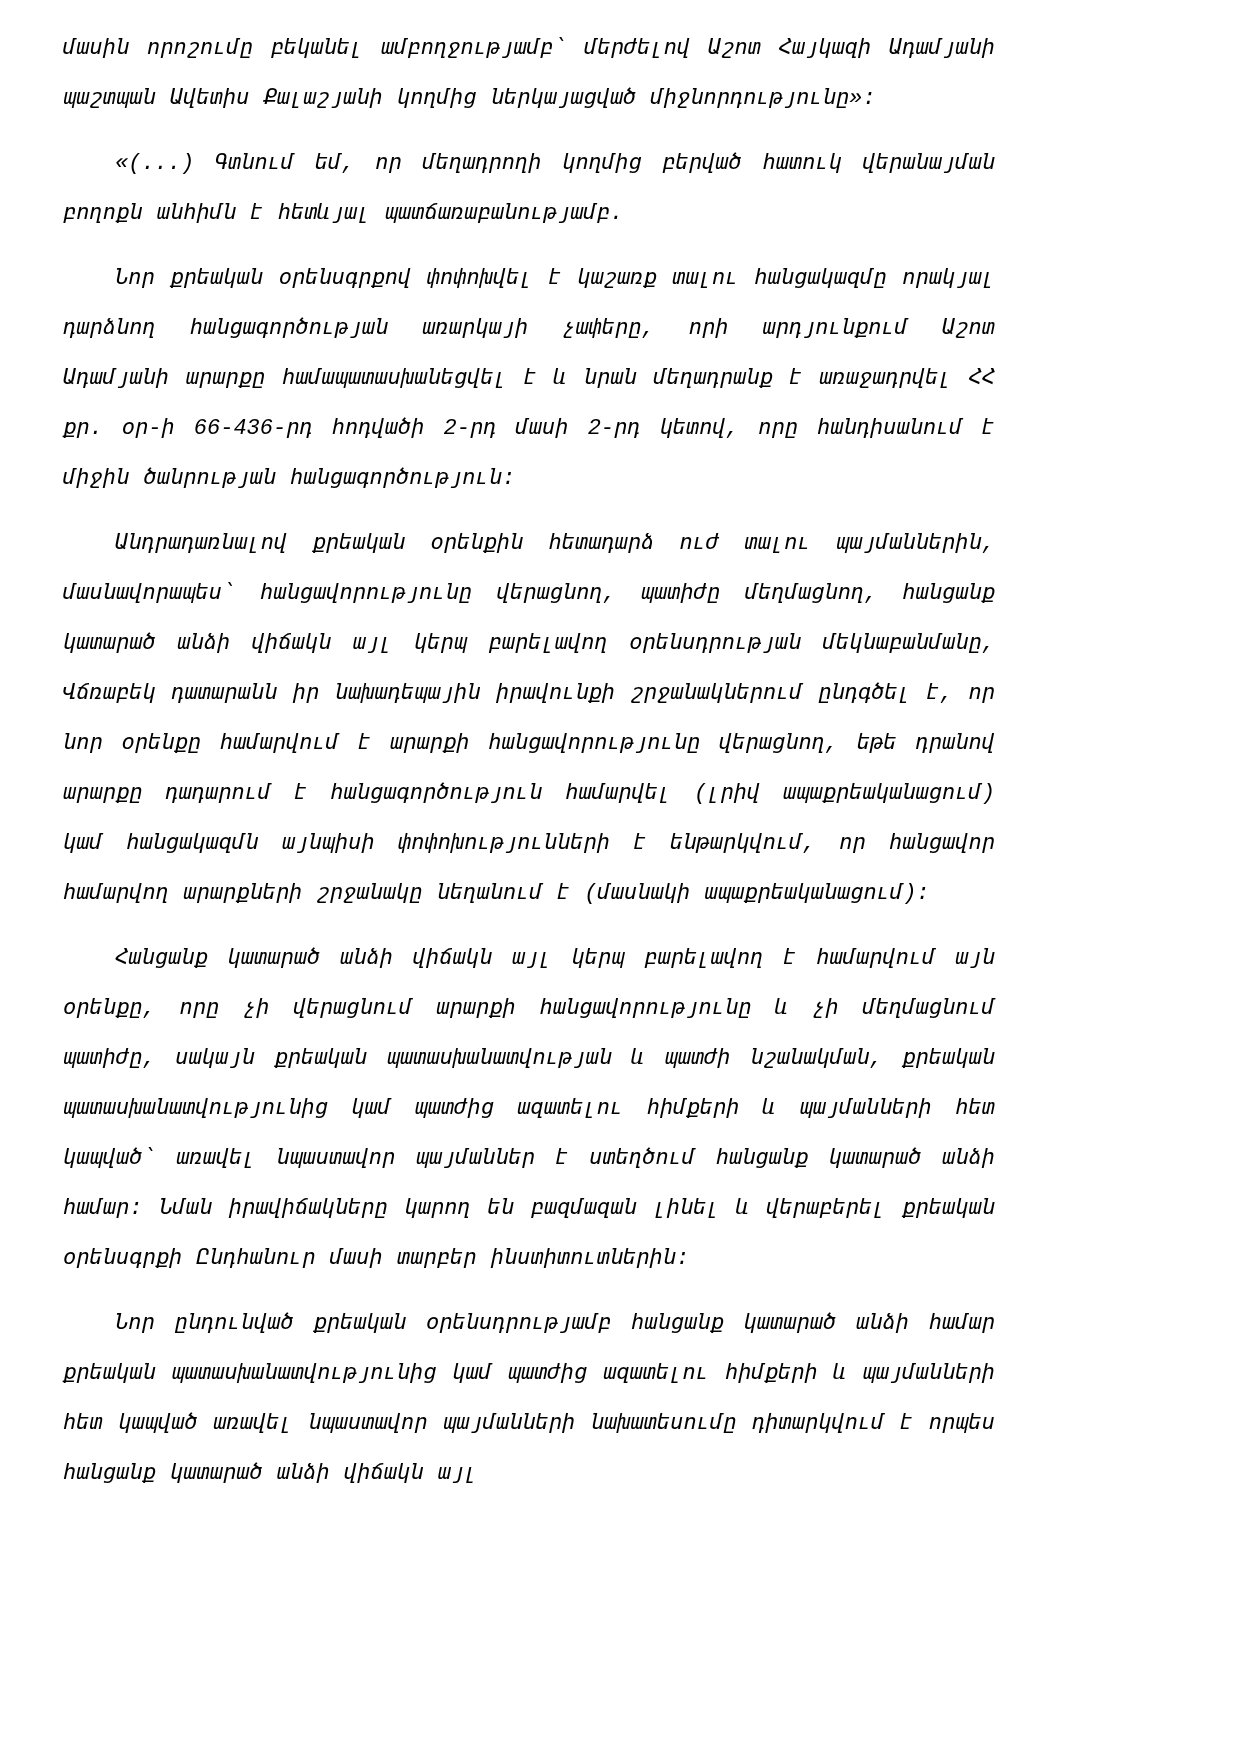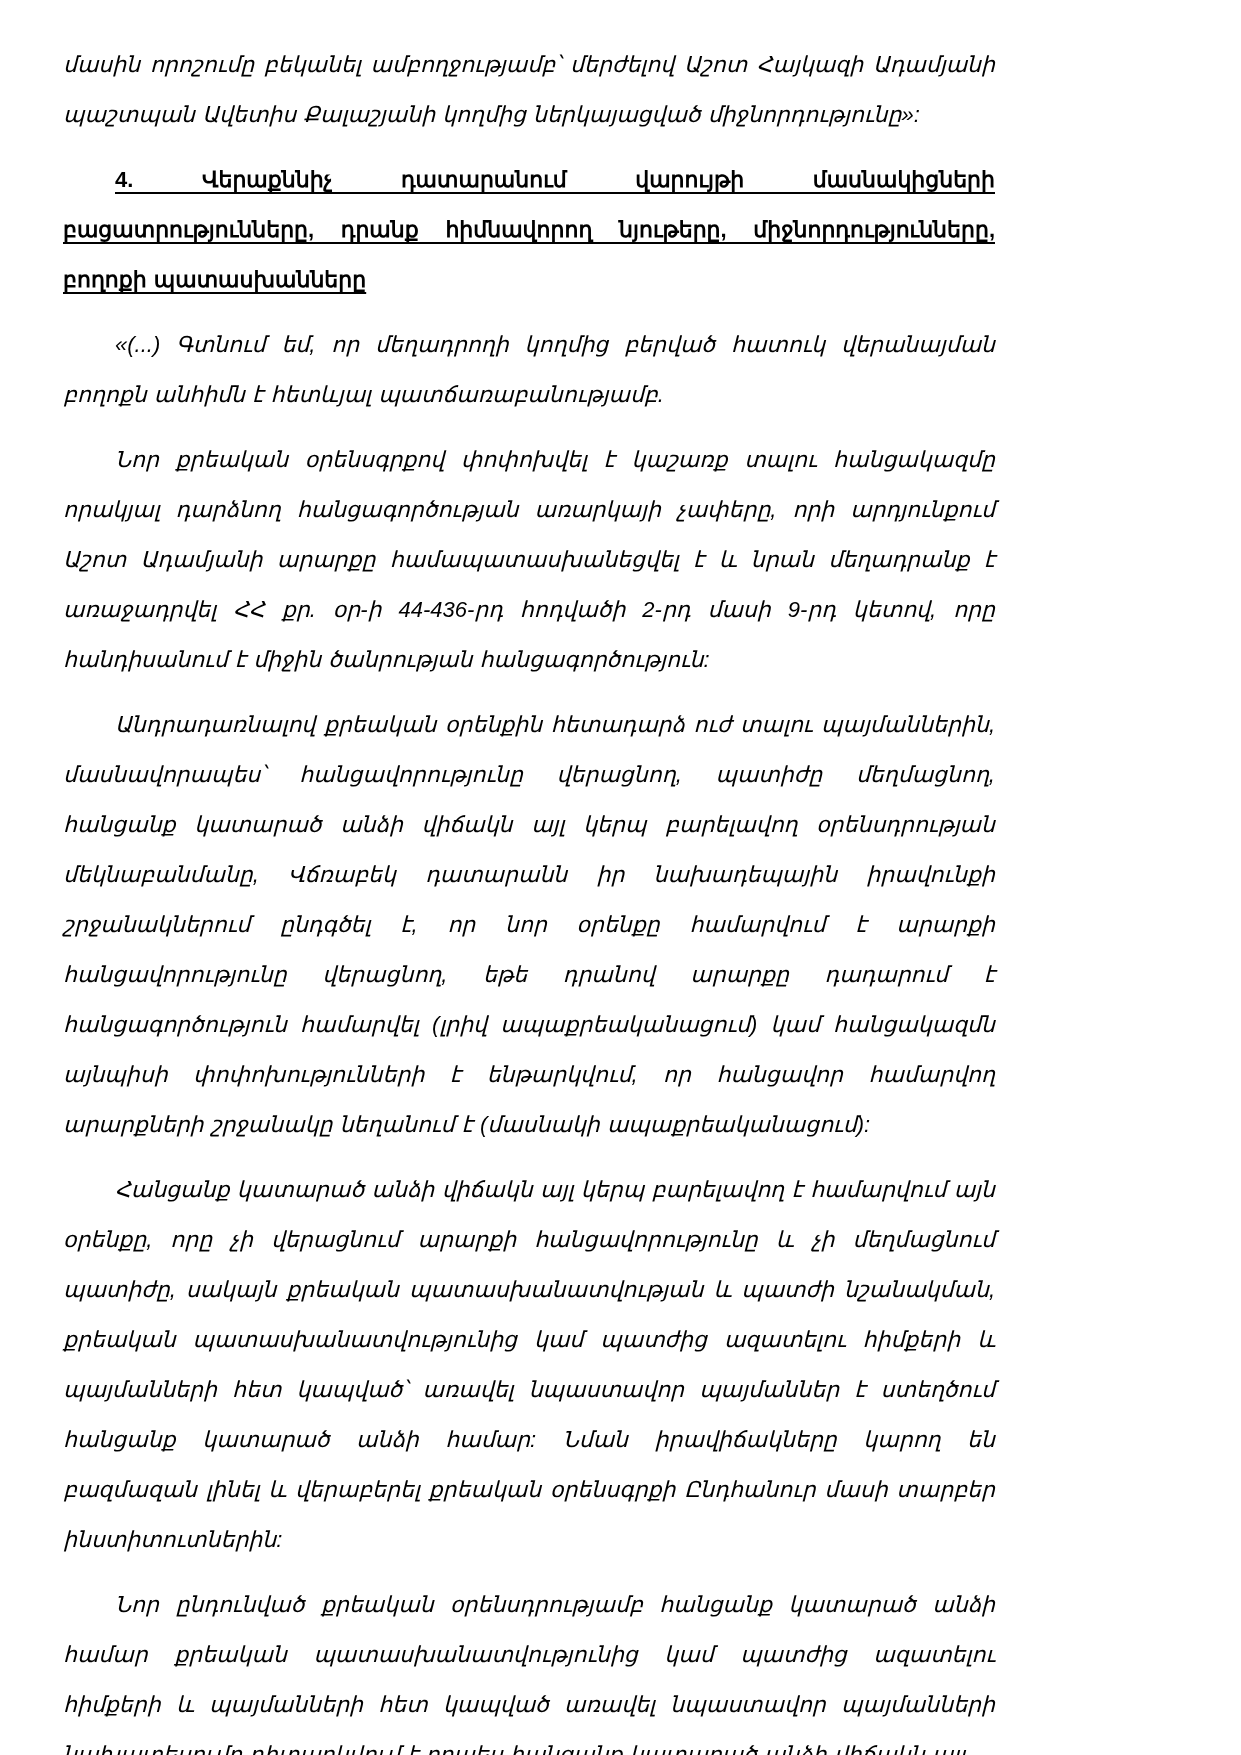--- a/index.html
+++ b/index.html
@@ -6,22 +6,22 @@
     margin: 0;
     padding: 0;
     background: #ffffff;
   }
   .page {
     position: relative;
     width: 1057px;
     height: 1755px;
     box-sizing: border-box;
     background: #ffffff;
-    padding: 40px 62px 0 63px;
-    font-family: Liberation Sans, sans-serif;
+    padding: 24px 62px 0 63px;
+    font-family: Liberation Mono, monospace;
     color: #000000;
     overflow: hidden;
   }
   .para {
     font-size: 22px;
     line-height: 50px;
     text-align: justify;
     margin: 0 0 15px 0;
     text-indent: 52px;
     word-spacing: 1px;
@@ -39,27 +39,26 @@
     text-indent: 52px;
   }
 </style>
 </head>
 <body>
 
 <div class="page">
 
   <p class="para no-indent italic">մասին որոշումը բեկանել ամբողջությամբ՝ մերժելով Աշոտ Հայկազի Ադամյանի պաշտպան Ավետիս Քալաշյանի կողմից ներկայացված միջնորդությունը»:</p>
 
-  <p class="para heading">4. Վերաքննիչ դատարանում վարույթի մասնակիցների բացատրությունները, դրանք հիմնավորող նյութերը, միջնորդությունները, բողոքի պատասխանները</p>
 
 
   <p class="para italic">«(...) Գտնում եմ, որ մեղադրողի կողմից բերված հատուկ վերանայման բողոքն անհիմն է հետևյալ պատճառաբանությամբ.</p>
 
 
-  <p class="para italic">Նոր քրեական օրենսգրքով փոփոխվել է կաշառք տալու հանցակազմը որակյալ դարձնող հանցագործության առարկայի չափերը, որի արդյունքում Աշոտ Ադամյանի արարքը համապատասխանեցվել է և նրան մեղադրանք է առաջադրվել ՀՀ քր. օր-ի 44-436-րդ հոդվածի 2-րդ մասի 9-րդ կետով, որը հանդիսանում է միջին ծանրության հանցագործություն:</p>
+  <p class="para italic">Նոր քրեական օրենսգրքով փոփոխվել է կաշառք տալու հանցակազմը որակյալ դարձնող հանցագործության առարկայի չափերը, որի արդյունքում Աշոտ Ադամյանի արարքը համապատասխանեցվել է և նրան մեղադրանք է առաջադրվել ՀՀ քր. օր-ի 66-436-րդ հոդվածի 2-րդ մասի 2-րդ կետով, որը հանդիսանում է միջին ծանրության հանցագործություն:</p>
 
   <p class="para italic">Անդրադառնալով քրեական օրենքին հետադարձ ուժ տալու պայմաններին, մասնավորապես՝ հանցավորությունը վերացնող, պատիժը մեղմացնող, հանցանք կատարած անձի վիճակն այլ կերպ բարելավող օրենսդրության մեկնաբանմանը, Վճռաբեկ դատարանն իր նախադեպային իրավունքի շրջանակներում ընդգծել է, որ նոր օրենքը համարվում է արարքի հանցավորությունը վերացնող, եթե դրանով արարքը դադարում է հանցագործություն համարվել (լրիվ ապաքրեականացում) կամ հանցակազմն այնպիսի փոփոխությունների է ենթարկվում, որ հանցավոր համարվող արարքների շրջանակը նեղանում է (մասնակի ապաքրեականացում):</p>
 
   <p class="para italic">Հանցանք կատարած անձի վիճակն այլ կերպ բարելավող է համարվում այն օրենքը, որը չի վերացնում արարքի հանցավորությունը և չի մեղմացնում պատիժը, սակայն քրեական պատասխանատվության և պատժի նշանակման, քրեական պատասխանատվությունից կամ պատժից ազատելու հիմքերի և պայմանների հետ կապված՝ առավել նպաստավոր պայմաններ է ստեղծում հանցանք կատարած անձի համար: Նման իրավիճակները կարող են բազմազան լինել և վերաբերել քրեական օրենսգրքի Ընդհանուր մասի տարբեր ինստիտուտներին:</p>
 
   <p class="para italic">Նոր ընդունված քրեական օրենսդրությամբ հանցանք կատարած անձի համար քրեական պատասխանատվությունից կամ պատժից ազատելու հիմքերի և պայմանների հետ կապված առավել նպաստավոր պայմանների նախատեսումը դիտարկվում է որպես հանցանք կատարած անձի վիճակն այլ</p>
 
 </div>
 
 </body></html>

